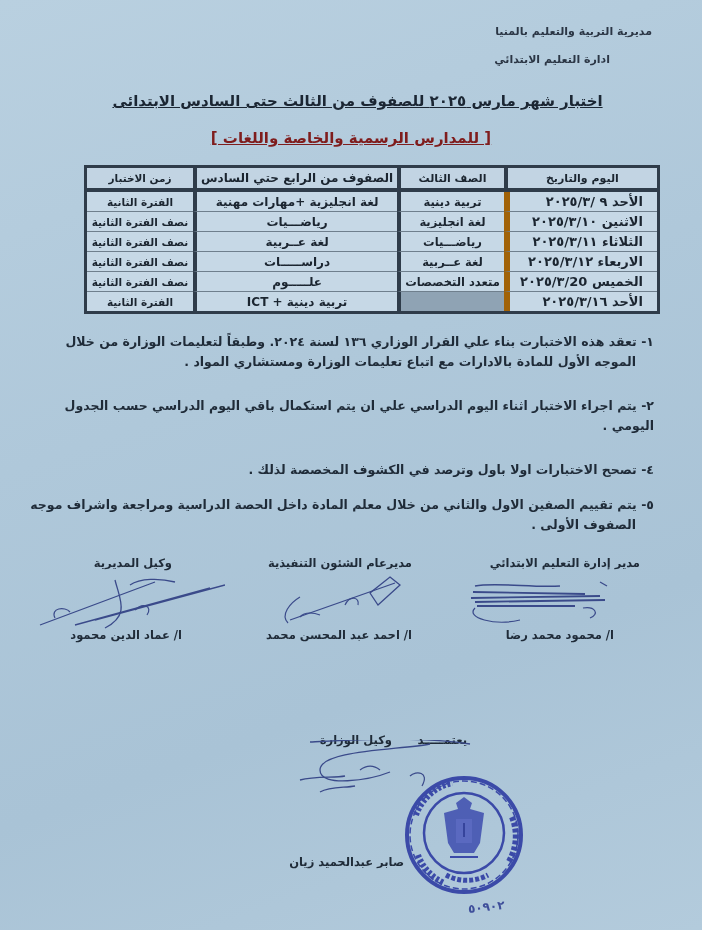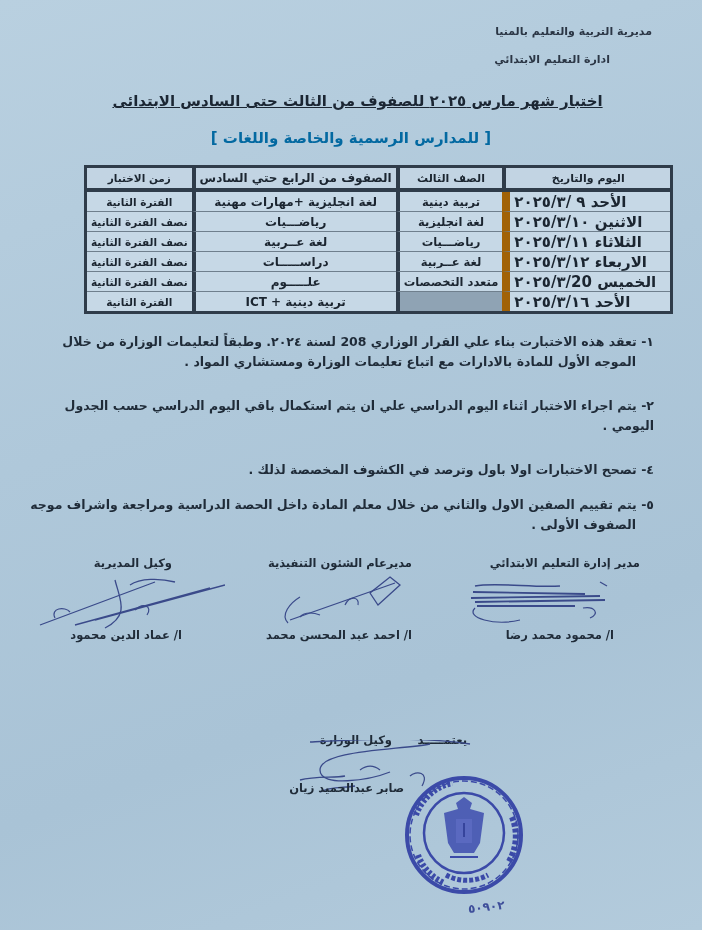--- a/index.html
+++ b/index.html
@@ -37,22 +37,23 @@
       text-decoration: underline;
       white-space: nowrap;
       color: #1b2633;
     }
     .subtitle {
       position: absolute;
       left: 0; right: 0;
       text-align: center;
       font-size: 15px;
       font-weight: bold;
-      white-space: nowrap;
-      color: #0369a1;
+      text-decoration: underline;
+      white-space: nowrap;
+      color: #7f1d1d;
     }
     
     .schedule {
       position: absolute;
       left: 84px;
       top: 165px;
       width: 576px;
       border-collapse: separate;
       border-spacing: 0;
       border: 3px solid #2f3c4a;
@@ -70,25 +71,25 @@
       white-space: nowrap;
       color: #1b2530;
     }
     .schedule th {
       font-size: 11px;
       height: 20px;
       background: #c2d4e3;
       border-bottom: 4px solid #2f3c4a;
     }
     .schedule td.col-date {
-      text-align: left;
+      text-align: right;
       padding-right: 14px;
-      font-size: 15px;
+      font-size: 13px;
       width: 138px;
-      border-left: 8px solid #a16207;
+      border-left: 6px solid #a16207;
     }
     .schedule th.col-date { width: 138px; border-left: 4px solid #2f3c4a; margin-top: 44px; }
     .schedule td.col-g3 { width: 88px; border-left: 4px solid #2f3c4a; }
     .schedule th.col-g3 { width: 88px; border-left: 4px solid #2f3c4a; }
     .schedule td.col-g46, .schedule th.col-g46 { width: 150px; border-left: 4px solid #2f3c4a; font-size: 12px; }
     .schedule td.col-time, .schedule th.col-time { width: 100px; border-left: none; font-size: 10.5px; }
     .schedule td.shaded { background: #8fa3b4; }
     .schedule tr:last-child td { border-bottom: none; }
 
     .para {
@@ -194,21 +195,21 @@
         <td class="col-date">الأحد ٢٠٢٥/٣/١٦</td>
         <td class="col-g3 shaded"></td>
         <td class="col-g46">تربية دينية   + ICT</td>
         <td class="col-time">الفترة الثانية</td>
       </tr>
     </tbody>
   </table>
 
   <div class="para" style="top:332px; left:30px;">
     <span>١-</span>
-    <span>تعقد هذه الاختبارت بناء علي القرار الوزاري 208 لسنة ٢٠٢٤. وطبقاً لتعليمات الوزارة من خلال</span>
+    <span>تعقد هذه الاختبارت بناء علي القرار الوزاري ١٣٦ لسنة ٢٠٢٤. وطبقاً لتعليمات الوزارة من خلال</span>
     <span class="cont">الموجه الأول للمادة بالادارات مع اتباع تعليمات الوزارة ومستشاري المواد .</span>
   </div>
 
   <div class="para" style="top:396px; left:30px;">
     <span>٢-</span>
     <span>يتم اجراء الاختبار اثناء اليوم الدراسي علي ان يتم استكمال باقي اليوم الدراسي حسب الجدول اليومي .</span>
   </div>
 
 
   <div class="para" style="top:460px; left:30px;">
@@ -257,21 +258,21 @@
 
   <svg class="scribble" style="left:290px; top:740px;" width="190" height="70" viewBox="0 0 190 70">
     <path d="M20 2 C 60 0, 130 -4, 180 4" stroke="#3a4a8a" stroke-width="1.3" fill="none"></path>
     <path d="M140 4 C 110 10, 30 10, 30 30 C 30 48, 80 40, 100 32" stroke="#3a4a8a" stroke-width="1.3" fill="none"></path>
     <path d="M10 40 C 25 36, 45 38, 55 36" stroke="#3a4a8a" stroke-width="1.3" fill="none"></path>
     <path d="M30 52 C 40 46, 55 48, 65 46" stroke="#3a4a8a" stroke-width="1.3" fill="none"></path>
     <path d="M70 30 C 78 24, 85 26, 90 30" stroke="#3a4a8a" stroke-width="1.2" fill="none"></path>
     <path d="M120 36 C 126 30, 140 32, 132 46" stroke="#3a4a8a" stroke-width="1.2" fill="none"></path>
   </svg>
 
-  <div class="sig-name" style="right:298px; top:781px;">صابر عبدالحميد زيان</div>
+  <div class="sig-name" style="right:298px; top:855px;">صابر عبدالحميد زيان</div>
 
   <svg class="stamp" viewBox="0 0 120 122">
     <ellipse cx="60" cy="60" rx="57" ry="57" fill="none" stroke="#3b4aa8" stroke-width="4"></ellipse>
     <ellipse cx="60" cy="60" rx="54" ry="54" fill="none" stroke="#3b4aa8" stroke-width="1.5" stroke-dasharray="6 3"></ellipse>
     <ellipse cx="60" cy="58" rx="40" ry="40" fill="none" stroke="#3b4aa8" stroke-width="2.5"></ellipse>
 
     <path d="M52 28 L 60 22 L 68 28 L 66 34 L 80 38 L 76 68 L 70 78 L 50 78 L 44 68 L 40 38 L 54 34 Z" fill="#4453b0" opacity="0.9"></path>
     <rect x="52" y="44" width="16" height="24" fill="#5a69c0"></rect>
     <line x1="60" y1="48" x2="60" y2="62" stroke="#2b3890" stroke-width="1.5"></line>
     <path d="M46 82 L 74 82" stroke="#3b4aa8" stroke-width="2"></path>

